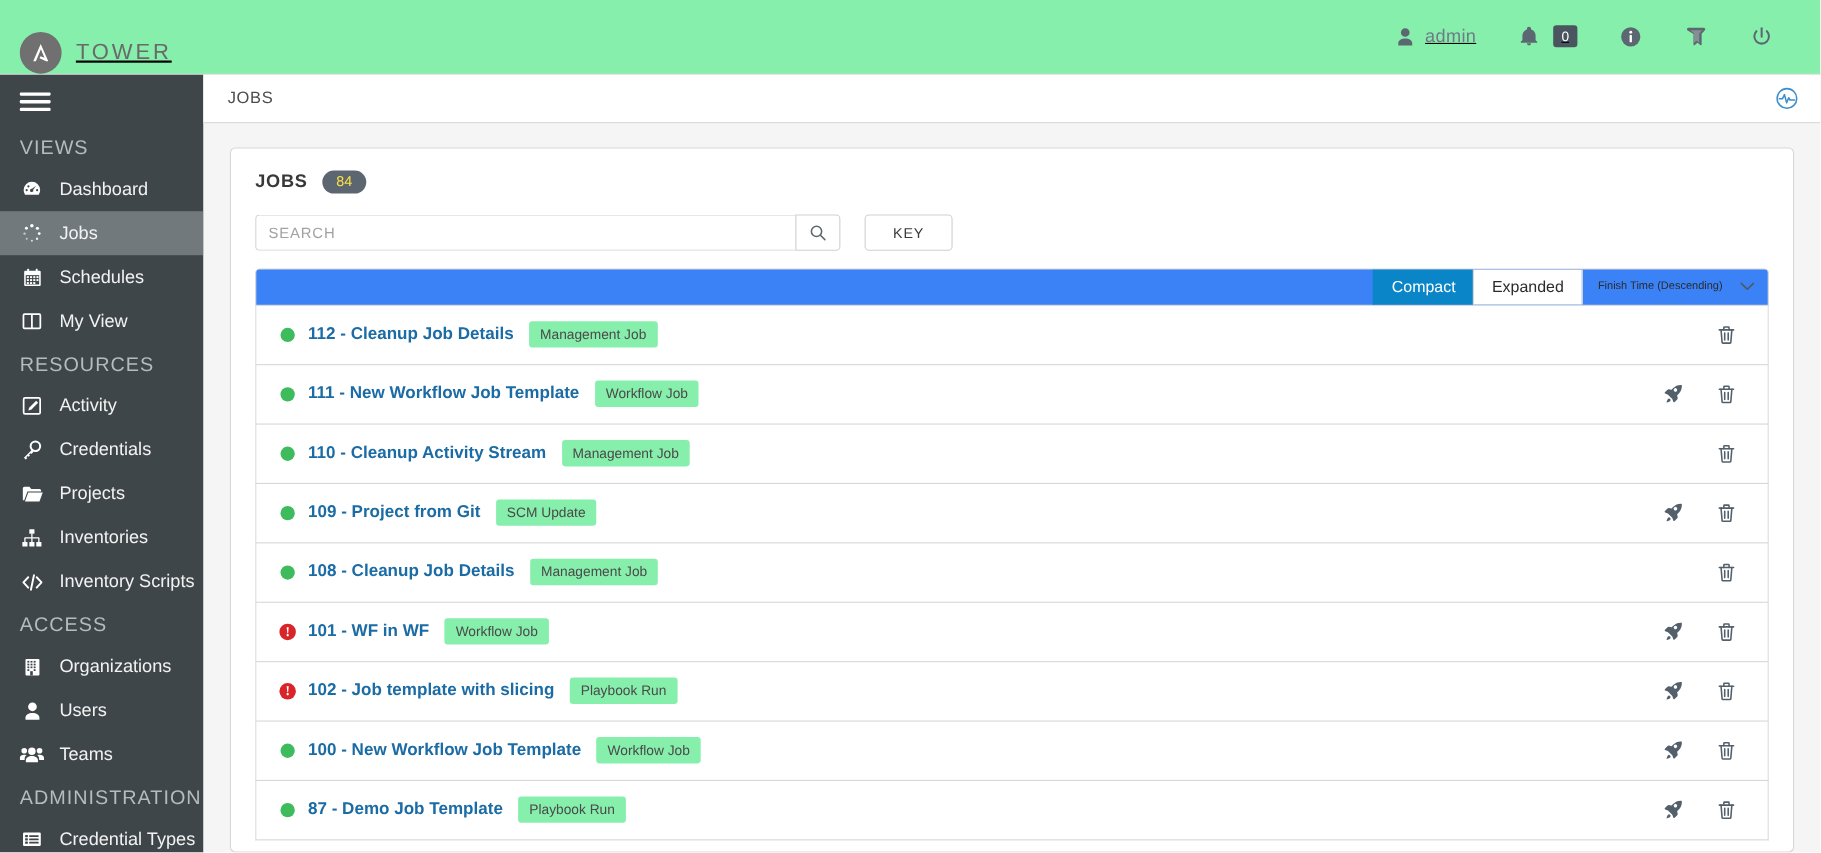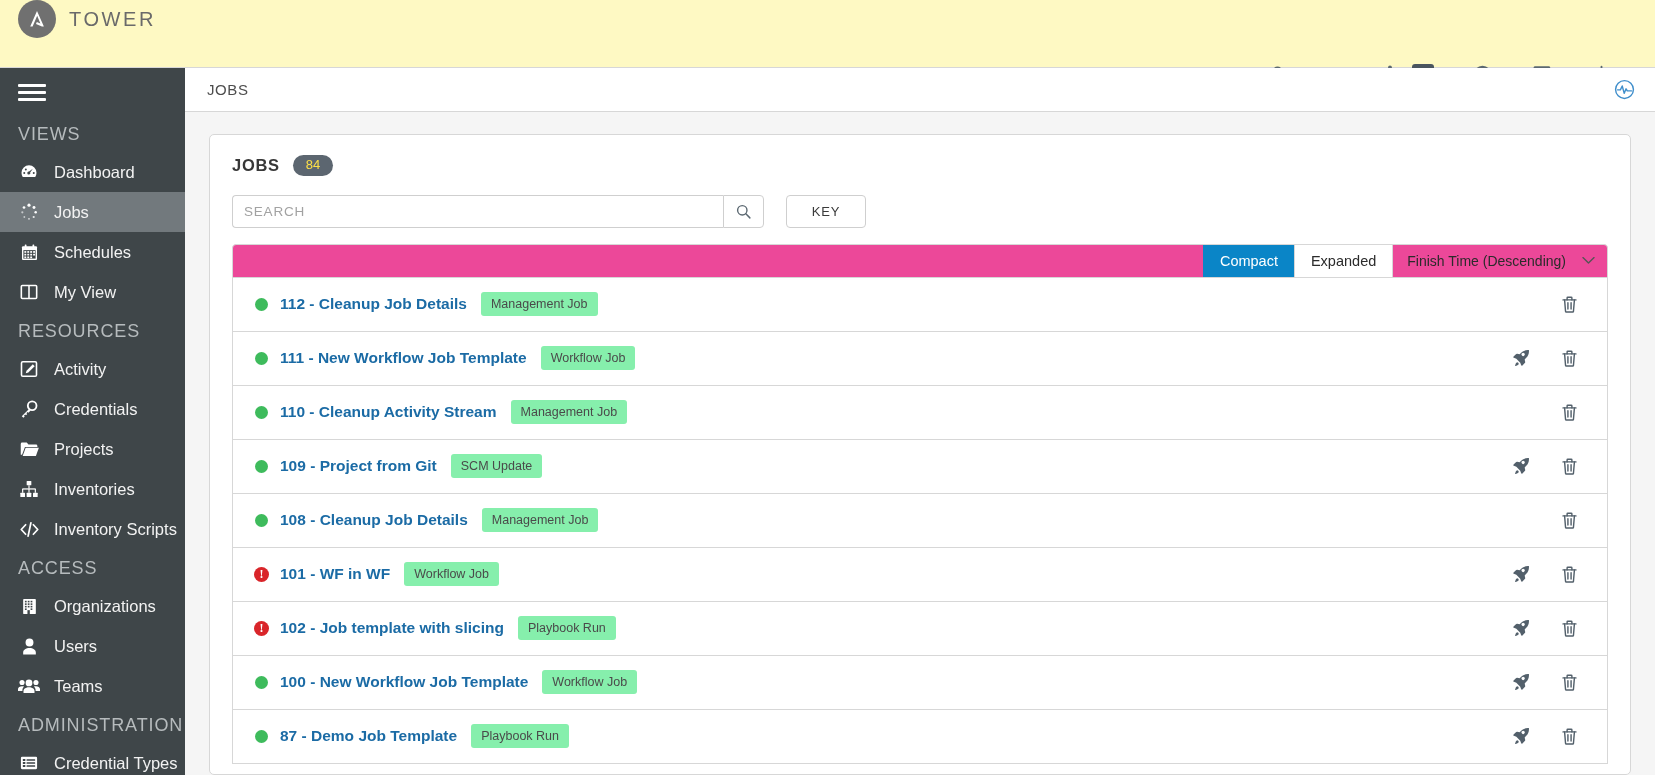--- a/index.html
+++ b/index.html
@@ -5,23 +5,23 @@
   * { box-sizing: border-box; margin: 0; padding: 0; }
   html, body {
     width: 1655px; height: 775px;
     font-family: "Liberation Sans", sans-serif;
     background: #fff; overflow: hidden;
   }
   #app { position: relative; width: 1655px; height: 775px; display: flex; flex-direction: column; }
 
   
   .topbar {
-    height: 68px; min-height: 68px; background: #fef9c3;
+    height: 68px; min-height: 68px; background: #86efac;
     border-bottom: 1px solid #d7d7d7;
-    display: flex; align-items: flex-start; padding: 0 24px 0 18px;
+    display: flex; align-items: flex-end; padding: 0 24px 0 18px; text-decoration: underline;
   }
   .brand { display: flex; align-items: center; gap: 13px; }
   .brand-logo {
     width: 38px; height: 38px; border-radius: 50%; background: #707070;
     display: flex; align-items: center; justify-content: center;
   }
   .brand-name {
     font-size: 20px; letter-spacing: 2.6px; color: #6a6a6a; font-weight: 400;
   }
   .topbar-spacer { flex: 1; }
@@ -105,31 +105,31 @@
     width: 80px; height: 33px; border: 1px solid #cfcfcf; border-radius: 4px;
     background: #fff; font-size: 13px; letter-spacing: .8px; color: #3a3a3a;
     cursor: pointer; font-family: "Liberation Sans", sans-serif;
   }
 
   
   .toolbar {
     margin: 16px 22px 0 22px; border: 1px solid #d7d7d7;
     border-radius: 4px 4px 0 0; height: 34px;
     display: flex; align-items: stretch; justify-content: flex-end;
-    background: #ec4899; overflow: hidden;
+    background: #3b82f6; overflow: hidden;
   }
   .seg {
     display: flex; align-items: center; justify-content: center;
     padding: 0 16px; font-size: 14.5px; cursor: pointer;
     border-left: 1px solid #d7d7d7; color: #2b2b2b; background: #fff;
   }
   .seg.active { background: #0a85c7; color: #fff; border-left-color: #0a85c7; }
   .sortsel {
     display: flex; align-items: center; gap: 16px; padding: 0 12px 0 14px;
-    font-size: 14px; color: #2b2b2b; border-left: 1px solid #d7d7d7; cursor: pointer;
+    font-size: 10px; color: #2b2b2b; border-left: 1px solid #d7d7d7; cursor: pointer;
   }
   .caret { color: #555; font-size: 11px; }
 
   
   .joblist { flex: 1; margin: 0 22px; overflow: hidden; }
   .jobrow {
     height: 54px; border: 1px solid #d7d7d7; border-top: none;
     display: flex; align-items: center; padding: 0 14px 0 10px;
   }
   .status-dot {

